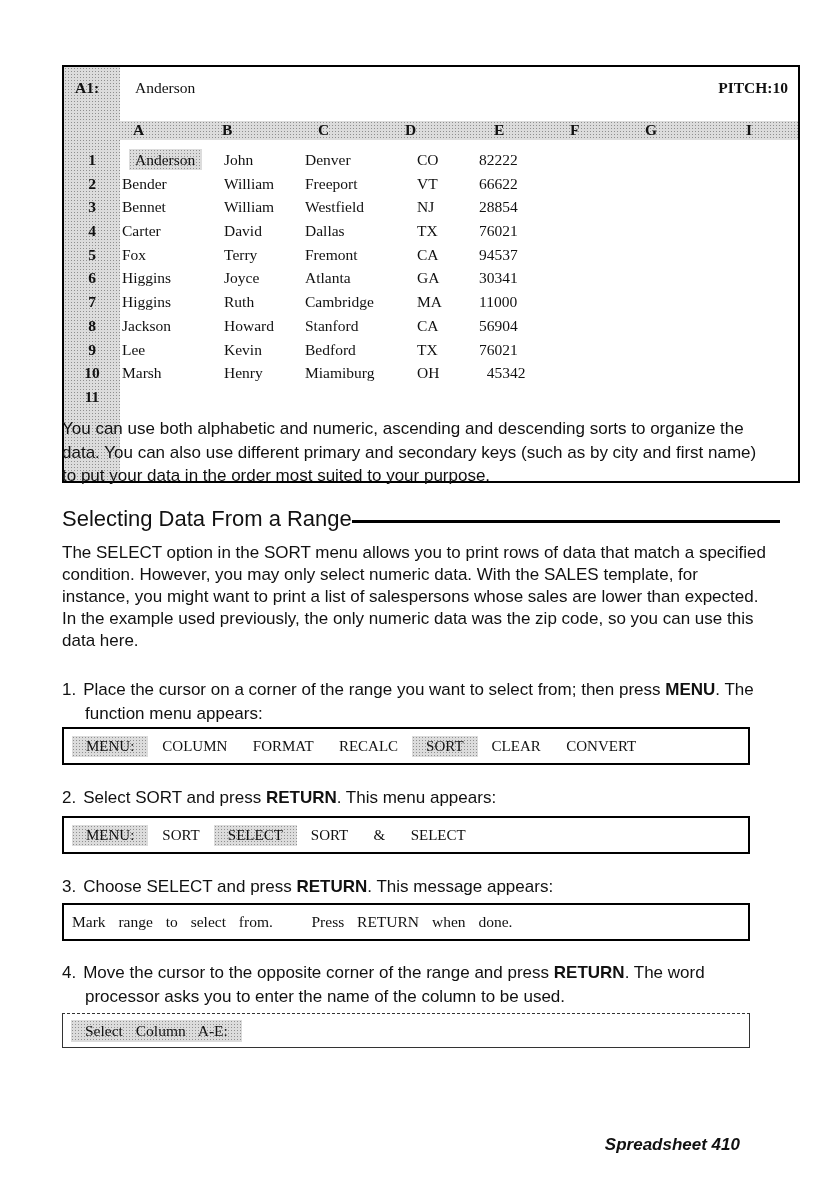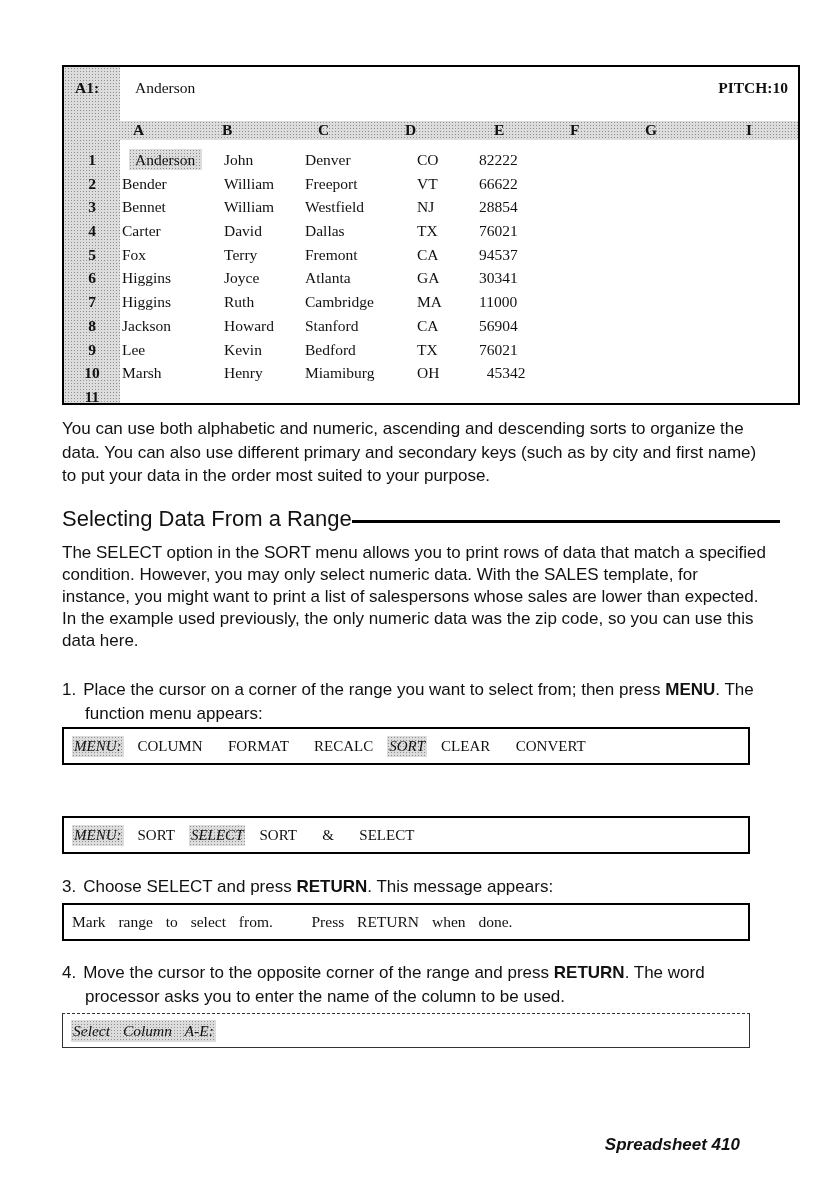--- a/index.html
+++ b/index.html
@@ -8,21 +8,21 @@
   .page { position:relative; width:820px; height:1198px; background:#ffffff; overflow:hidden; }
 
   .halftone {
     background-color:#dcdcdc;
     background-image: radial-gradient(#8f8f8f 0.8px, transparent 0.95px);
     background-size:3px 3px;
   }
 
   
   .sheet {
-    position:absolute; left:62px; top:65px; width:738px; height:340px;
+    position:absolute; left:62px; top:65px; width:738px; height:418px;
     border:2px solid #000; background:#fff; overflow:hidden;
     font-family:"Liberation Serif", serif; font-size:15.5px;
   }
   .gutter { position:absolute; left:0; top:0; width:56px; height:100%; }
   .topbar { position:absolute; left:0; top:0; width:100%; height:52px; }
   .cellref { position:absolute; left:11px; top:12px; font-weight:bold; }
   .cellval { position:absolute; left:71px; top:12px; }
   .pitch   { position:absolute; right:10px; top:12px; font-weight:bold; }
   .colhead { position:absolute; left:0; top:54px; width:100%; height:19px; }
   .colhead span { position:absolute; top:0; font-weight:bold; }
@@ -52,21 +52,21 @@
   .snum { margin-right:7px; }
 
   
   .mbox {
     position:absolute; left:62px; width:688px; height:38px;
     border:2px solid #000; background:#fff;
     display:flex; align-items:center; gap:14px; padding:0 8px;
     font-family:"Liberation Serif", serif; font-size:15px;
   }
   .mbox span { white-space:pre; word-spacing:9px; }
-  .hl { padding:2px 2px;font-style:italic; }
+  .hl { padding:2px 14px; }
   .b1{top:727px}.b2{top:816px}.b3{top:903px}
   .b4{top:1013px; height:35px; border-width:1px; border-color:#333; border-top-style:dashed; font-size:15.5px;}
   .b3 { font-size:15.5px;text-align:right; }
 
   .footer {
     position:absolute; right:80px; top:1135px;
     font-size:17px; font-style:italic; font-weight:bold;
   }
 </style>
 </head>
@@ -196,20 +196,23 @@
     <span class="snum">1.</span><span>Place the cursor on a corner of the range you want to select from; then press </span><b>MENU</b><span>. The function menu appears:</span>
   </div>
 
   <div class="mbox b1">
     <span class="hl halftone">MENU:</span>
     <span>COLUMN  FORMAT  RECALC</span>
     <span class="hl halftone">SORT</span>
     <span>CLEAR  CONVERT</span>
   </div>
 
+  <div class="step s2">
+    <span class="snum">2.</span><span>Select SORT and press </span><b>RETURN</b><span>. This menu appears:</span>
+  </div>
 
   <div class="mbox b2">
     <span class="hl halftone">MENU:</span>
     <span>SORT</span>
     <span class="hl halftone">SELECT</span>
     <span>SORT  &amp;  SELECT</span>
   </div>
 
   <div class="step s3">
     <span class="snum">3.</span><span>Choose SELECT and press </span><b>RETURN</b><span>. This message appears:</span>

